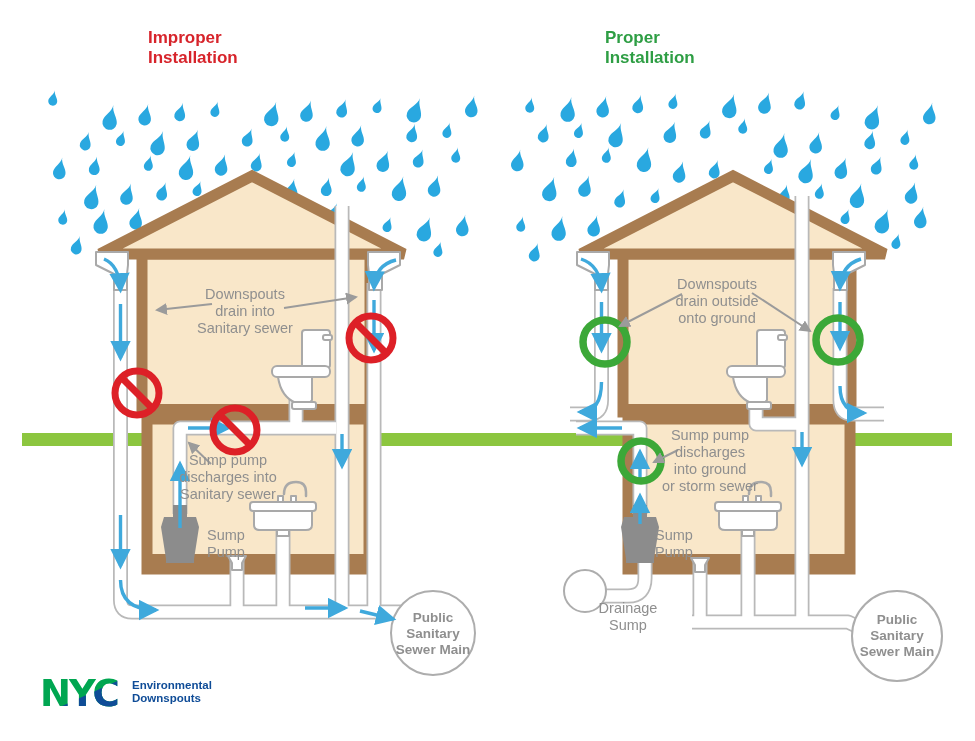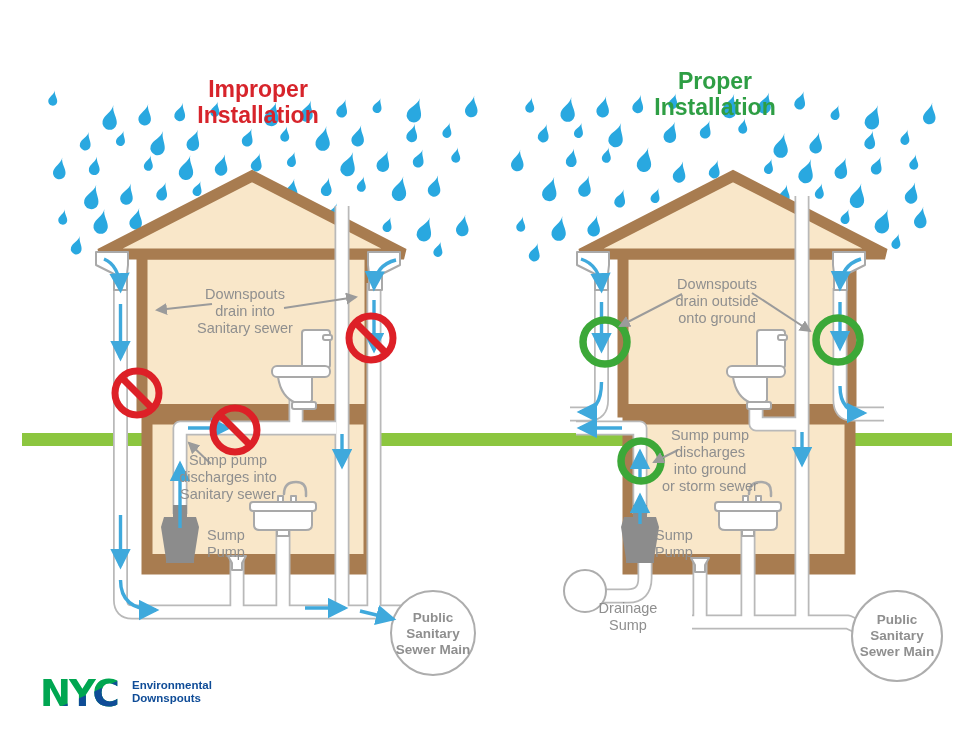--- a/index.html
+++ b/index.html
@@ -24,22 +24,22 @@
   .drop{fill:var(--rain_blue,#29A8E0);}
   .nyc-g{fill:var(--logo_green,#00A651);font-weight:bold;font-size:37px;letter-spacing:-2px;
          font-family:"DejaVu Sans","Liberation Sans",sans-serif;}
   .nyc-b{fill:var(--logo_blue,#0F4C97);font-weight:bold;font-size:37px;letter-spacing:-2px;
          font-family:"DejaVu Sans","Liberation Sans",sans-serif;}
   
   .lbl{position:absolute;color:var(--label_gray,#8F8F8F);font-size:14.5px;line-height:1.18;
        text-align:center;white-space:pre-line;transform:translateX(-50%);z-index:5;}
   .lbl.small{font-size:13.5px;font-weight:bold;}
   .lbl.left-align{transform:none;text-align:left;}
-  .title{position:absolute;transform:translateX(-50%);font-size:23px;font-weight:bold;
-         line-height:1.15;text-align:center;white-space:pre-line;z-index:5;margin-top:48px;}
+  .title{position:absolute;transform:translateX(-50%);font-size:17px;font-weight:bold;
+         line-height:1.15;white-space:pre-line;z-index:5;}
   .title.improper{color:var(--improper_red,#D7242B);}
   .title.proper{color:var(--proper_green,#2E9E44);}
   .footer{position:absolute;left:40px;top:668px;display:flex;align-items:center;gap:8px;z-index:5;}
   .org{color:var(--logo_blue,#0F4C97);font-weight:bold;font-size:11.5px;line-height:1.15;
        white-space:pre-line;}
 </style>
 </head>
 <body>
 
 <div class="stage">
@@ -295,21 +295,21 @@
     <path class="ptr" marker-end="url(#arrG)" d="M284,308 L356,297"></path>
     <path class="ptr" marker-end="url(#arrG)" d="M211,464 L189,443"></path>
     <path class="ptr" marker-end="url(#arrG)" d="M682,294 L620,326"></path>
     <path class="ptr" marker-end="url(#arrG)" d="M752,293 L810,331"></path>
     <path class="ptr" marker-end="url(#arrG)" d="M678,450 L654,462"></path>
   </g>
 </svg>
 
 <div class="title improper" style="left:258px;top:28px;width:220px;">Improper
 Installation</div>
-<div class="title proper" style="left:715px;top:20px;width:220px;">Proper
+<div class="title proper" style="left:715px;top:28px;width:220px;">Proper
 Installation</div>
 
 <div class="lbl" style="left:245px;top:286px;width:170px;">Downspouts
 drain into
 Sanitary sewer</div>
 <div class="lbl" style="left:228px;top:452px;width:160px;">Sump pump
 discharges into
 Sanitary sewer</div>
 <div class="lbl left-align" style="left:207px;top:527px;">Sump
 Pump</div>

